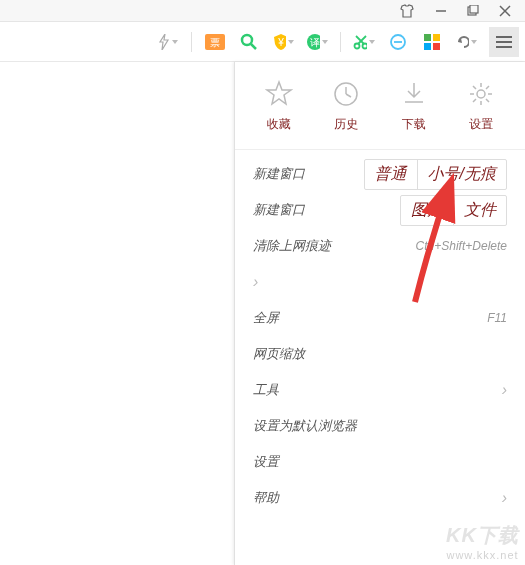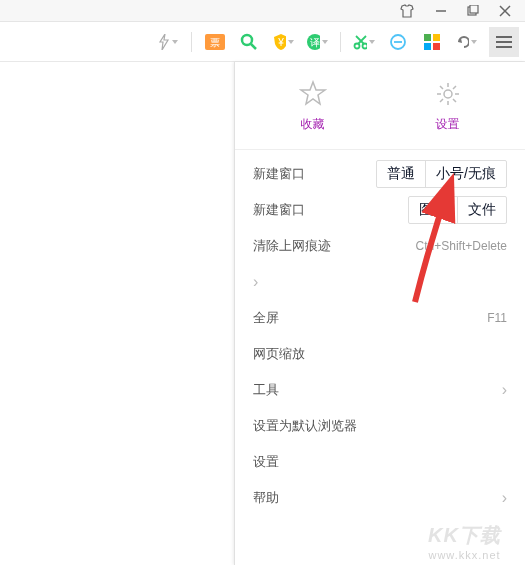--- a/index.html
+++ b/index.html
@@ -10,35 +10,35 @@
 
   .toolbar { height: 40px; border-bottom: 1px solid #e8e8e8; display: flex; align-items: center; justify-content: flex-end; padding: 0 6px; gap: 12px; position: relative; }
   .toolbar .sep { width: 1px; height: 20px; background: #e0e0e0; }
   .tool-btn { width: 22px; height: 22px; display: flex; align-items: center; justify-content: center; }
   .tool-btn.with-caret { display: flex; align-items: center; gap: 2px; }
   .caret { width: 0; height: 0; border-left: 3px solid transparent; border-right: 3px solid transparent; border-top: 4px solid #bbb; }
   .menu-btn { width: 30px; height: 30px; background: #e8e8e8; display: flex; align-items: center; justify-content: center; }
 
   .panel { position: absolute; top: 62px; right: 0; width: 291px; height: 503px; background: #fff; border-left: 1px solid #e0e0e0; box-shadow: -1px 0 3px rgba(0,0,0,.08); font-size: 13px; color: #555; }
   .quick-row { display: flex; justify-content: space-around; padding: 18px 10px 16px; border-bottom: 1px solid #eee; }
-  .quick-item { display: flex; flex-direction: column; align-items: center; gap: 8px; color: #a21caf; }
+  .quick-item { display: flex; flex-direction: column; align-items: center; gap: 8px; color: #7f1d1d; }
   .quick-item svg { stroke: #aaa; }
   .quick-item span { font-size: 12px; }
 
   .menu-list { padding: 6px 0; }
-  .menu-item { display: flex; align-items: center; justify-content: space-between; padding: 0 18px; height: 36px; }
+  .menu-item { display: flex; align-items: center; justify-content: space-between; padding: 0 18px; height: 36px; font-style: italic; }
   .menu-item .right { display: flex; align-items: center; gap: 0; color: #999; font-size: 12px; }
   .pill-group { display: flex; border: 1px solid #ddd; border-radius: 2px; overflow: hidden; }
-  .pill { padding: 4px 10px; font-size: 14px; color: #0f172a; border-right: 1px solid #ddd; }
+  .pill { padding: 4px 10px; font-size: 16px; color: #7f1d1d; border-right: 1px solid #ddd; }
   .pill:last-child { border-right: none; }
   .chev { color: #bbb; font-size: 16px; }
 
   .arrow-annot { position: absolute; top: 172px; left: 400px; pointer-events: none; }
 
-  .watermark { position: absolute; right: 24px; bottom: 4px; text-align: center; color: rgba(180,180,180,.6); font-size: 11px; letter-spacing: 1px; pointer-events: none; }
+  .watermark { position: absolute; right: 6px; bottom: 4px; text-align: center; color: rgba(180,180,180,.6); font-size: 11px; letter-spacing: 1px; pointer-events: none; }
   .watermark .big { font-size: 20px; font-weight: bold; color: rgba(200,200,200,.5); font-style: italic; }
 </style>
 </head>
 <body>
 
 <div class="titlebar">
   <span>
       <svg width="16" height="14" viewBox="0 0 16 14">
         <path d="M3 2 L6 1 L7 2 L9 2 L10 1 L13 2 L14 5 L12 6 L12 13 L4 13 L4 6 L2 5 Z" fill="none" stroke="#666" stroke-width="1.2"></path>
       </svg>
@@ -136,20 +136,34 @@
   </div>
 </div>
 
 <div class="panel">
   <div class="quick-row">
     <div class="quick-item">
       <svg width="28" height="28">
           <path d="M14 2 L17 10 L26 10 L19 15 L21 24 L14 19 L7 24 L9 15 L2 10 L11 10 Z" fill="none" stroke="#bbb" stroke-width="1.5"></path>
         </svg>
       <span>收藏</span>
+    </div>
+    <div class="quick-item">
+      <svg width="28" height="28">
+          <circle cx="14" cy="14" r="11" fill="none" stroke="#bbb" stroke-width="1.5"></circle>
+          <line x1="14" y1="14" x2="14" y2="7" stroke="#bbb" stroke-width="1.5"></line>
+          <line x1="14" y1="14" x2="19" y2="17" stroke="#bbb" stroke-width="1.5"></line>
+        </svg>
+      <span>历史</span>
+    </div>
+    <div class="quick-item">
+      <svg width="28" height="28">
+          <path d="M14 3 L14 16 M8 11 L14 17 L20 11 M5 22 L23 22" fill="none" stroke="#bbb" stroke-width="1.5"></path>
+        </svg>
+      <span>下载</span>
     </div>
     <div class="quick-item">
       <svg width="28" height="28">
           <circle cx="14" cy="14" r="4" fill="none" stroke="#bbb" stroke-width="1.5"></circle>
           <path d="M14 3 L14 7 M14 21 L14 25 M3 14 L7 14 M21 14 L25 14 M6 6 L9 9 M19 19 L22 22 M22 6 L19 9 M9 19 L6 22" stroke="#bbb" stroke-width="1.5"></path>
         </svg>
       <span>设置</span>
     </div>
   </div>
 

